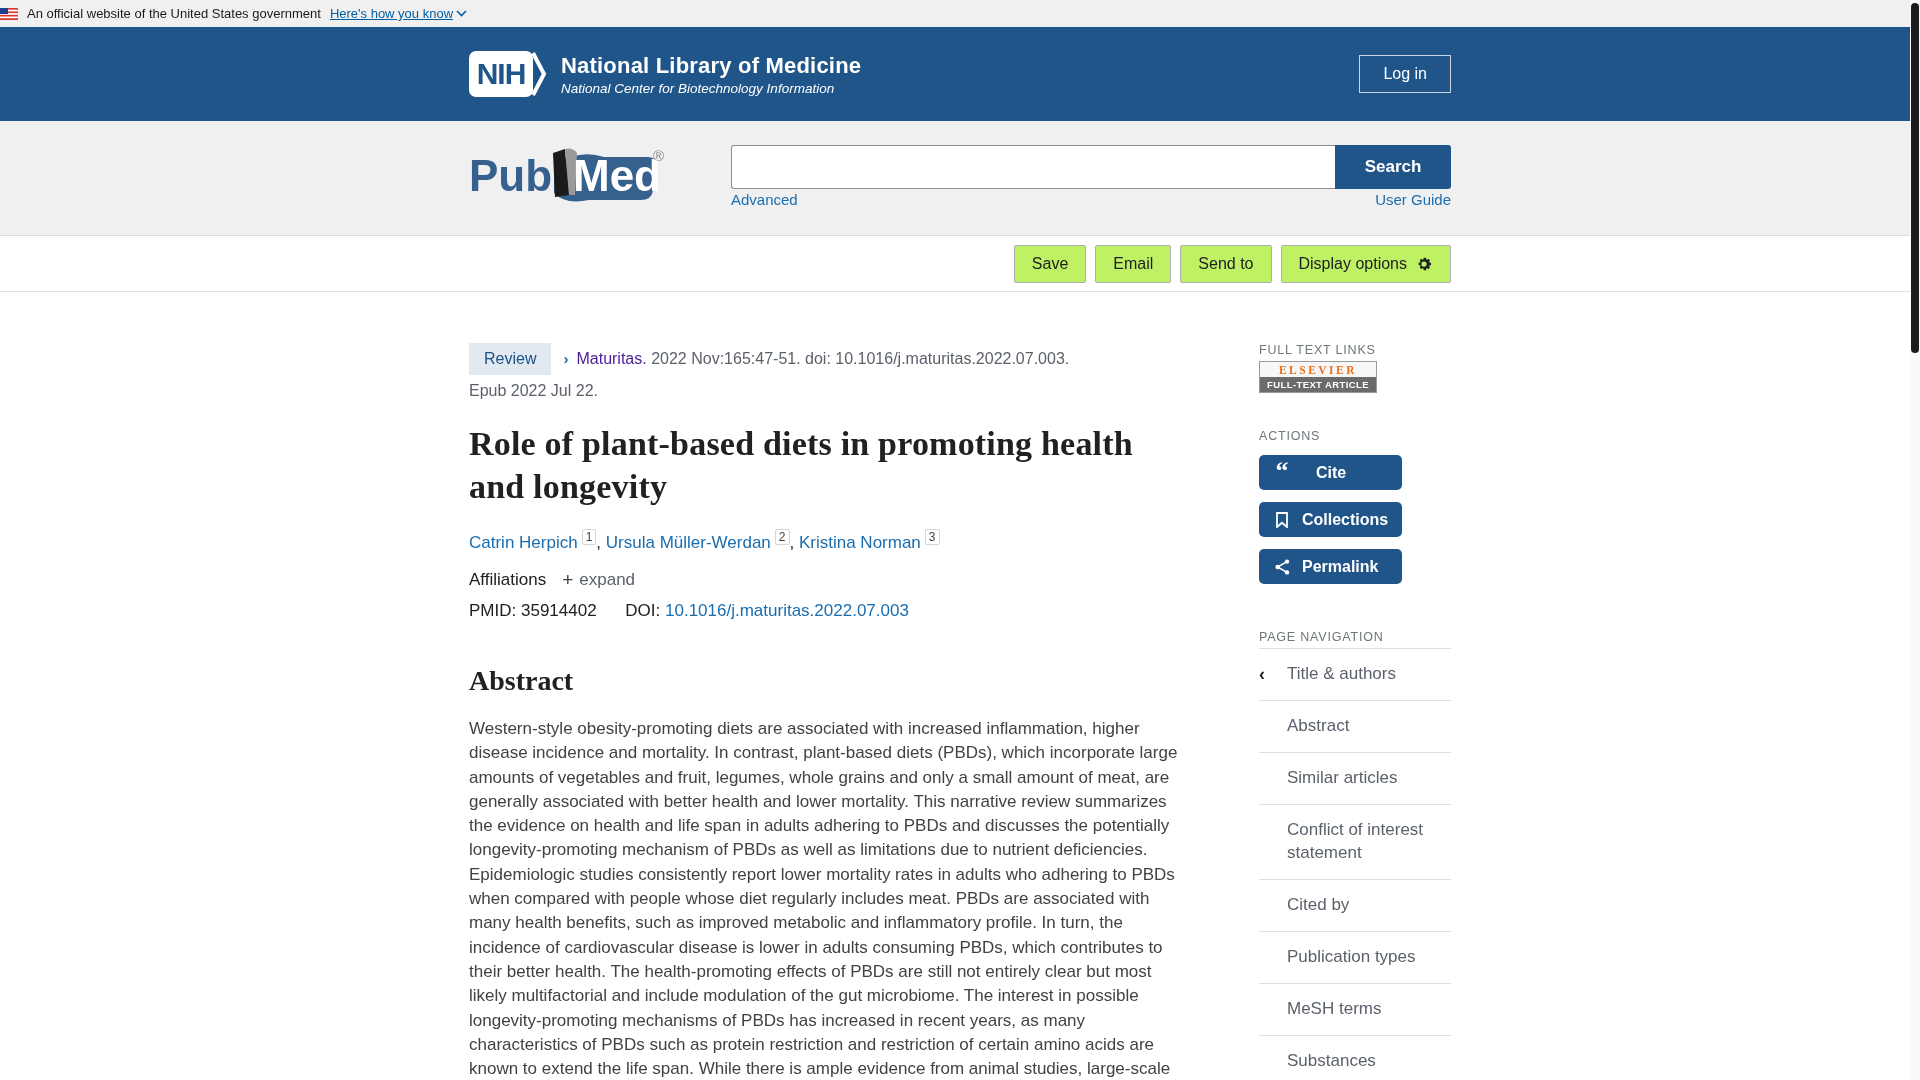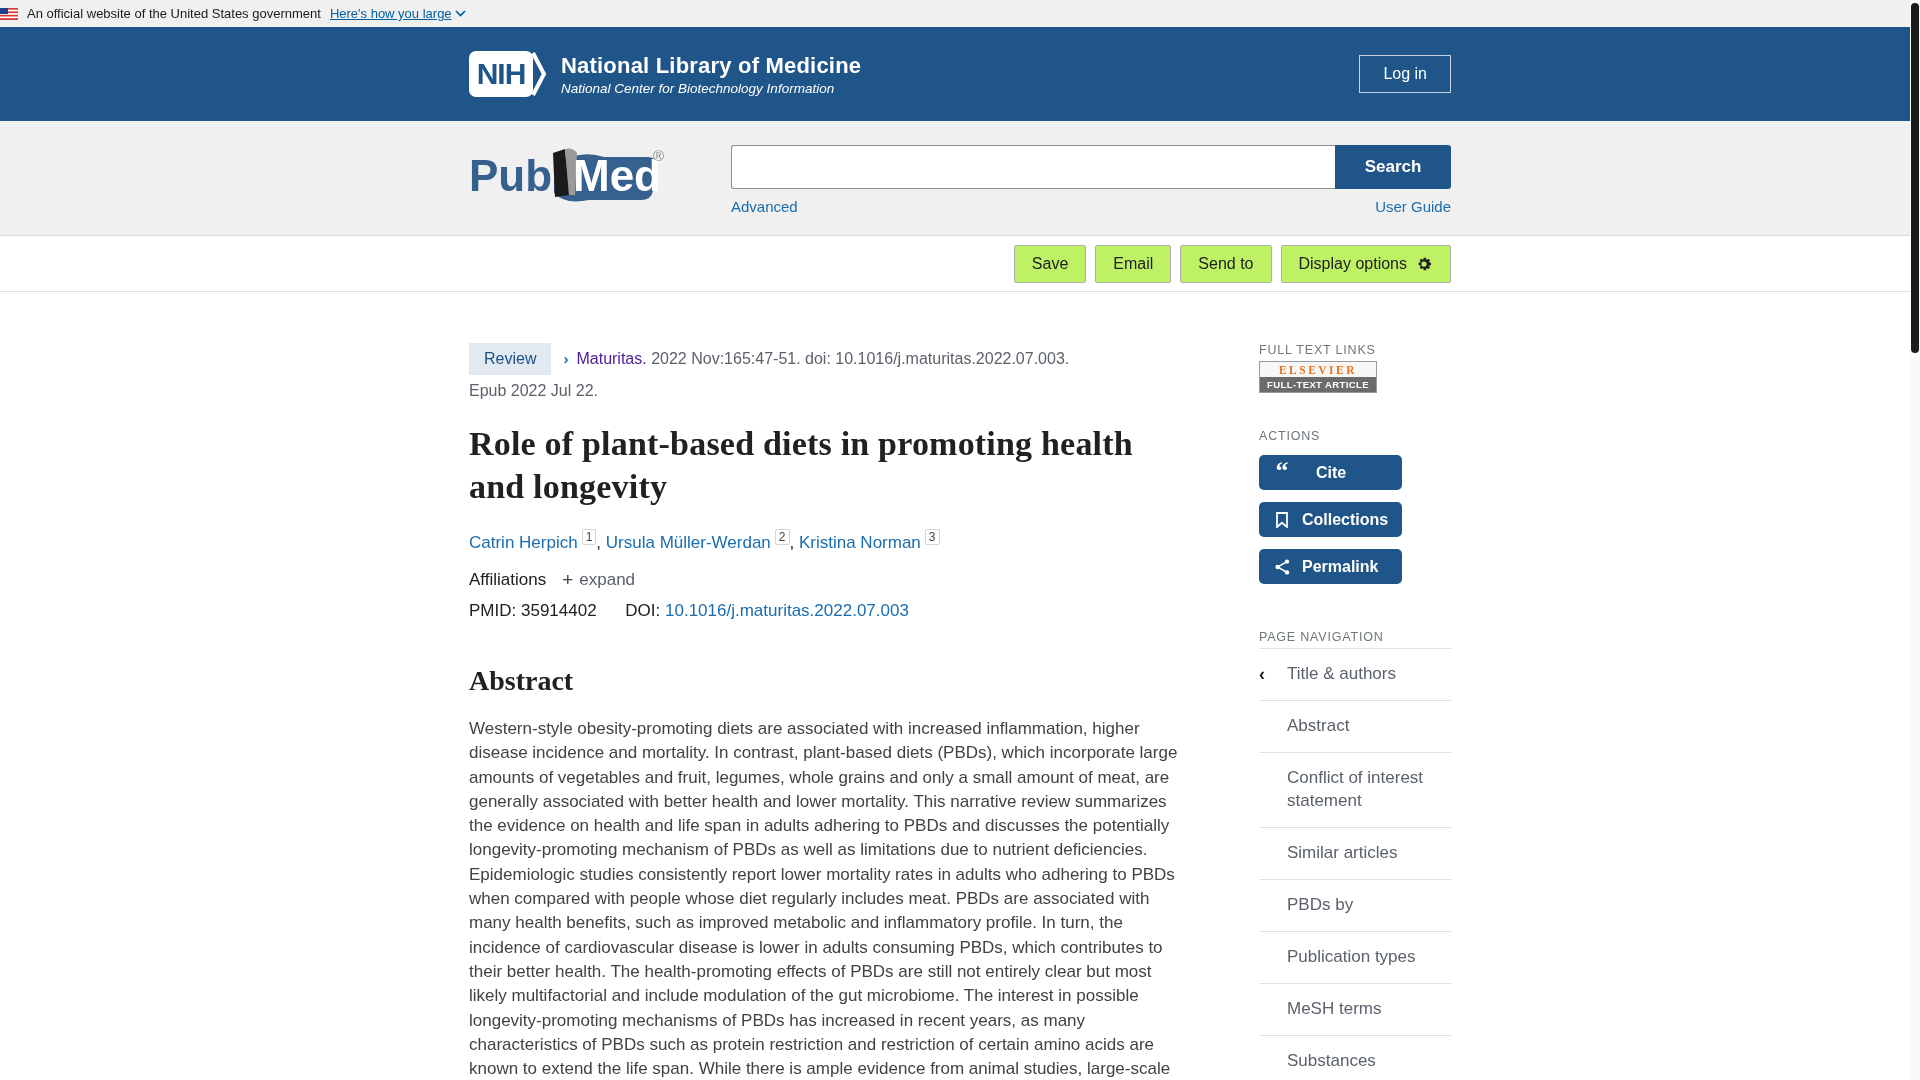--- a/index.html
+++ b/index.html
@@ -31,21 +31,21 @@
   .search-section { height:115px; background:#f0f0f0; border-bottom:1px solid #dcdcdc; }
   .search-section .container { display:flex; padding-top:24px; }
   .pubmed-logo { width:262px; }
   .search-col { flex:1; }
   .search-row { display:flex; }
   .search-input { flex:1; height:44px; border:1px solid #909090; border-right:none;
     background:#fff; font-size:17px; padding:0 12px; border-radius:3px 0 0 3px; }
   .search-btn { width:116px; height:44px; background:#20558a; color:#fff; border:none;
     font-size:17px; font-weight:bold; border-radius:0 3px 3px 0; cursor:pointer;
     font-family:inherit; }
-  .search-links { display:flex; justify-content:space-between; margin-top:9px;
+  .search-links { display:flex; justify-content:space-between; margin-top:2px;
     font-size:15px; }
   .search-links a { color:#1a6daf; cursor:pointer; text-decoration:none; }
 
   
   .toolbar { height:56px; background:#fff; border-bottom:1px solid #e0e0e0; }
   .toolbar .container { display:flex; justify-content:flex-end; align-items:center;
     height:100%; gap:9px; }
   .tb-btn { background:#bef264; border:1px solid #aeaeae; border-radius:2px; font-size:16px;
     color:#212121; padding:9px 17px; cursor:pointer; display:inline-flex;
     align-items:center; gap:8px; font-family:inherit; }
@@ -129,21 +129,21 @@
         <rect y="0" width="18" height="1.7"></rect>
           <rect y="3.4" width="18" height="1.7"></rect>
         <rect y="6.8" width="18" height="1.7"></rect>
           <rect y="10.2" width="18" height="1.8"></rect>
       </g>
       <rect width="8" height="6" fill="#1e3f8b"></rect>
     </svg>
   </span>
   <span>An official website of the United States government</span>
   <a>
-    <span>Here's how you large</span>
+    <span>Here's how you know</span>
     <svg width="11" height="7" viewBox="0 0 11 7">
       <path d="M1 1l4.5 4.5L10 1" fill="none" stroke="#005ea2" stroke-width="1.6"></path>
     </svg>
   </a>
 </div>
 
 <div class="nih-header">
   <div class="container">
     <div class="nih-logo">
       <div class="nih-box">NIH</div>
@@ -263,23 +263,23 @@
             <path d="M12 2.6L2.6 8l9.4 5.4" stroke="#fff" stroke-width="1.6" fill="none"></path>
           </svg>
         </span>
         <span>Permalink</span>
       </button>
 
       <div class="side-label pagenav-label">PAGE NAVIGATION</div>
       <ul class="nav-list" id="pagenav">
           <li class="nav-item"><span class="nav-chev">‹</span>Title &amp; authors</li>
           <li class="nav-item">Abstract</li>
+          <li class="nav-item">Similar articles</li>
           <li class="nav-item">Conflict of interest statement</li>
-          <li class="nav-item">Similar articles</li>
-          <li class="nav-item">PBDs by</li>
+          <li class="nav-item">Cited by</li>
           <li class="nav-item">Publication types</li>
           <li class="nav-item">MeSH terms</li>
           <li class="nav-item">Substances</li>
         </ul>
     </div>
 
   </div>
 </div>
 
 <div class="scrollbar">

